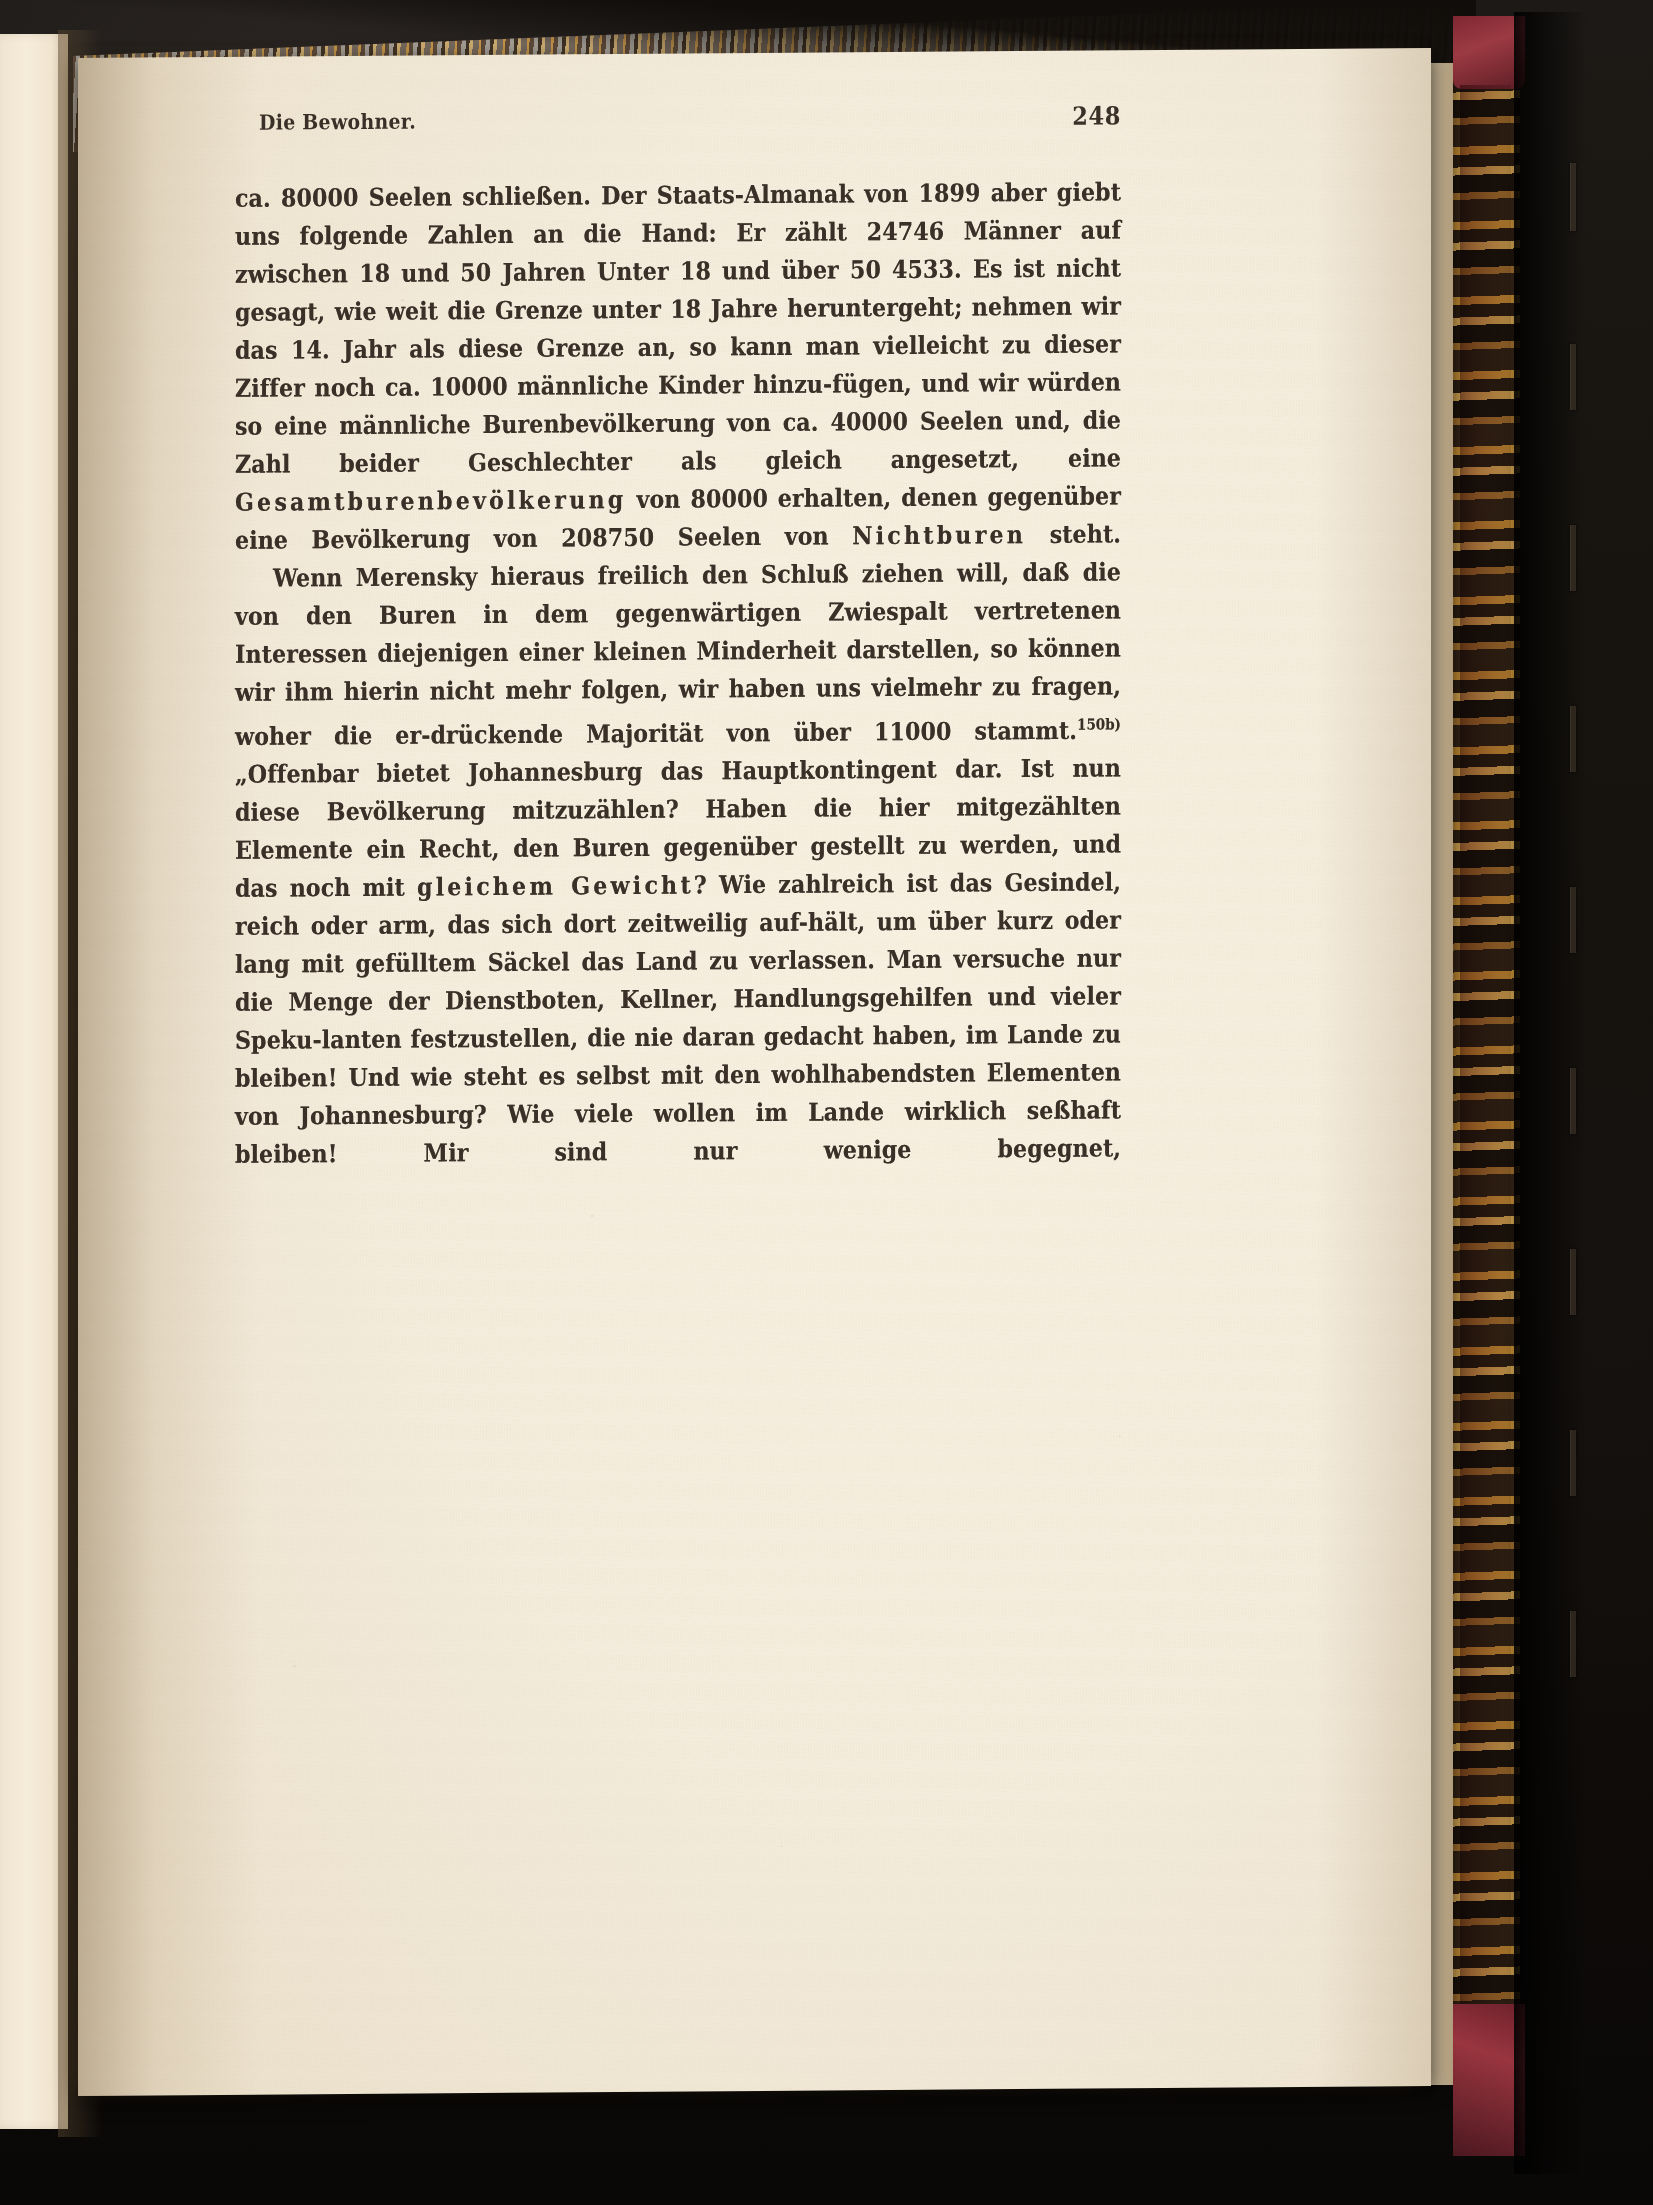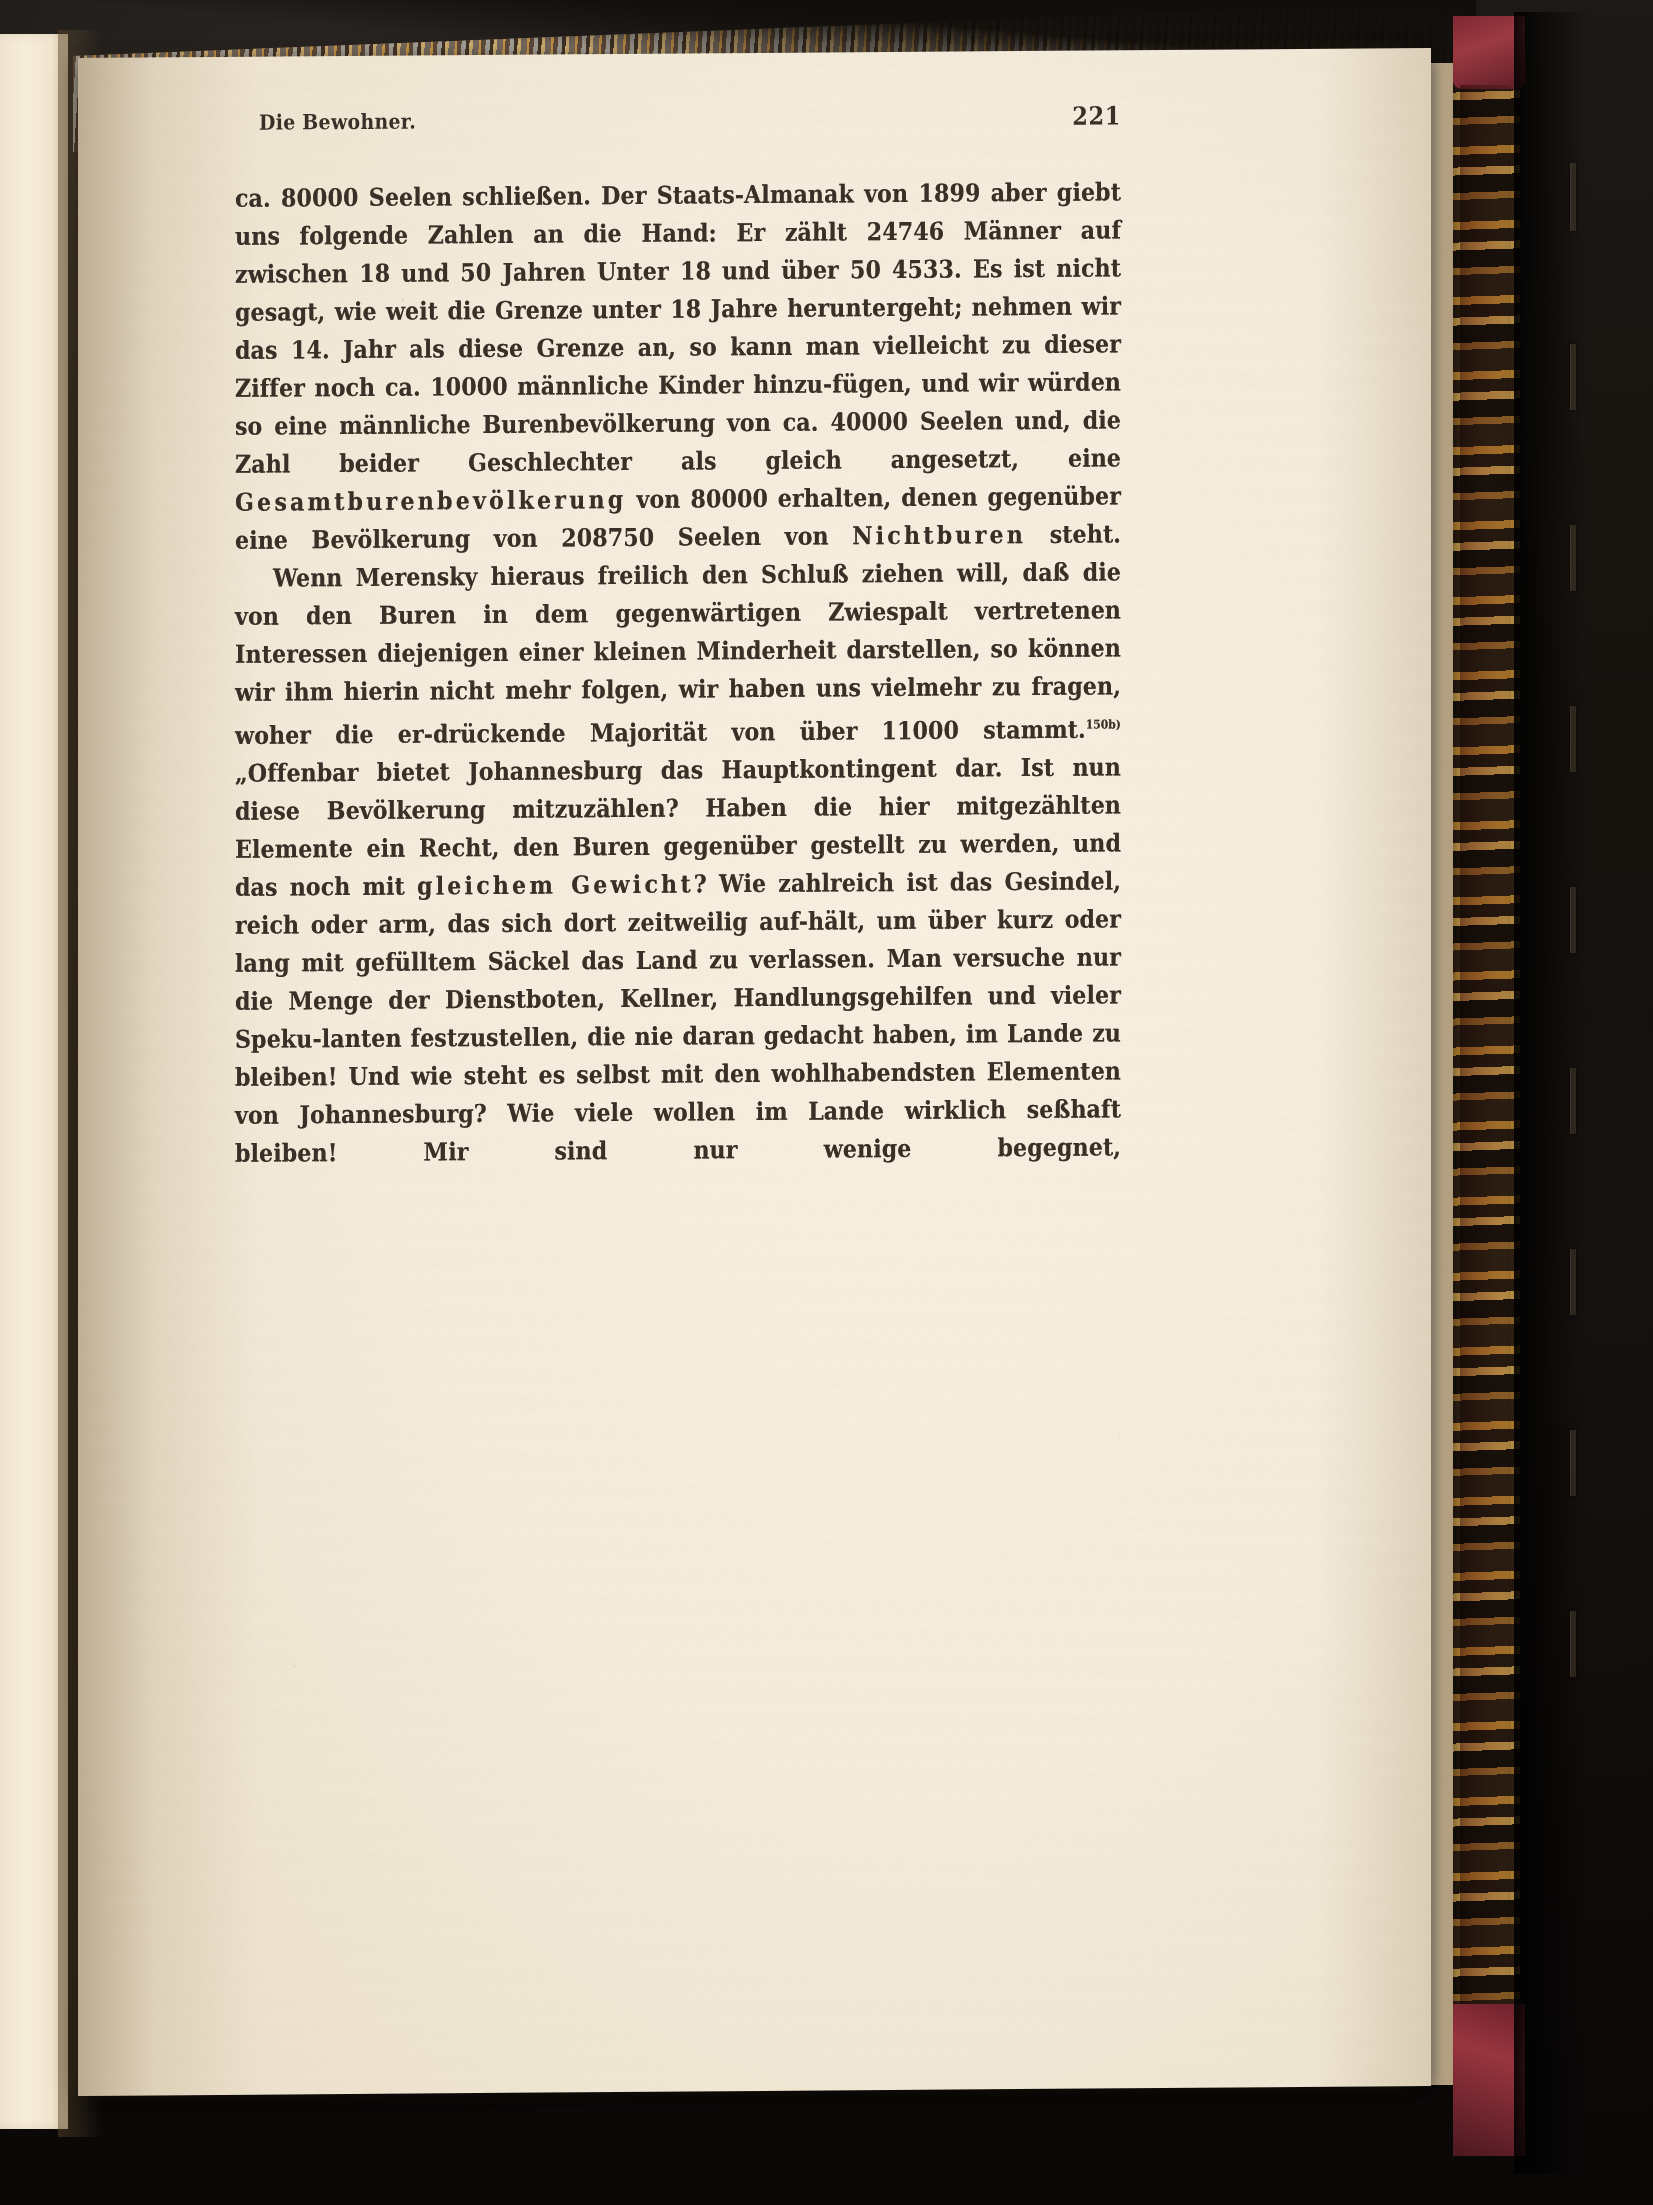--- a/index.html
+++ b/index.html
@@ -114,21 +114,21 @@
 
   .fk{font-family:"DejaVu Serif", serif;font-weight:600;}
 
   p.body{margin:0;font-size:24.6px;line-height:38px;
     text-align:justify;text-align-last:justify;
     letter-spacing:0.1px;word-spacing:0.6px;
     text-shadow:0 0 0.4px rgba(59,48,40,.55);}
   p.body.last{text-align-last:justify;}
   p.indent{text-indent:38px;}
   .sp{letter-spacing:3.2px;}
-  sup.fn{font-size:12px;vertical-align:super;letter-spacing:0;}
+  sup.fn{font-size:15px;vertical-align:super;letter-spacing:0;}
 
   
   .typeblock, .typeblock * {font-stretch:semi-condensed;}
 </style>
 </head>
 <body>
 
 <div class="backdrop"></div>
 
 <div class="facing-page"></div>
@@ -159,21 +159,21 @@
 <div class="leaf">
   <div class="leaf-grain"></div>
   <div class="leaf-speck"></div>
   <div class="leaf-curve"></div>
   <div class="leaf-foreedge-tone"></div>
 
   <div class="typeblock">
 
     <div class="runhead">
       <span class="fk runhead-title">Die Bewohner.</span>
-      <span class="fk runhead-folio">221</span>
+      <span class="fk runhead-folio">248</span>
     </div>
 
     <p class="body fk"><span>ca. 80000 Seelen schließen. Der Staats-Almanak von</span> <span>1899 aber giebt uns folgende Zahlen an die Hand: Er</span> <span>zählt 24746 Männer auf zwischen 18 und 50 Jahren</span> <span>Unter 18 und über 50 4533. Es ist nicht gesagt, wie</span> <span>weit die Grenze unter 18 Jahre heruntergeht; nehmen wir</span> <span>das 14. Jahr als diese Grenze an, so kann man vielleicht</span> <span>zu dieser Ziffer noch ca. 10000 männliche Kinder hinzu-</span><span>fügen, und wir würden so eine männliche Burenbevölkerung</span> <span>von ca. 40000 Seelen und, die Zahl beider Geschlechter</span> <span>als gleich angesetzt, eine </span><span class="sp">Gesamtburenbevölkerung</span><span> von</span> <span>80000 erhalten, denen gegenüber eine Bevölkerung von</span> <span>208750 Seelen von </span><span class="sp">Nichtburen</span><span> steht.</span></p>
 
     <p class="body fk indent last"><span>Wenn Merensky hieraus freilich den Schluß ziehen</span> <span>will, daß die von den Buren in dem gegenwärtigen</span> <span>Zwiespalt vertretenen Interessen diejenigen einer kleinen</span> <span>Minderheit darstellen, so können wir ihm hierin nicht mehr</span> <span>folgen, wir haben uns vielmehr zu fragen, woher die er-</span><span>drückende Majorität von über 11000 stammt.</span><sup class="fn">150b)</sup><span> „Offenbar</span> <span>bietet Johannesburg das Hauptkontingent dar.  Ist nun</span> <span>diese Bevölkerung mitzuzählen? Haben die hier mitgezählten</span> <span>Elemente ein Recht, den Buren gegenüber gestellt zu werden,</span> <span>und das noch mit </span><span class="sp">gleichem Gewicht</span><span>?  Wie zahlreich ist</span> <span>das Gesindel, reich oder arm, das sich dort zeitweilig auf-</span><span>hält, um über kurz oder lang mit gefülltem Säckel das</span> <span>Land zu verlassen.  Man versuche nur die Menge der</span> <span>Dienstboten, Kellner, Handlungsgehilfen und vieler Speku-</span><span>lanten festzustellen, die nie daran gedacht haben, im Lande</span> <span>zu bleiben!  Und wie steht es selbst mit den wohlhabendsten</span> <span>Elementen von Johannesburg?  Wie viele wollen im Lande</span> <span>wirklich seßhaft bleiben!  Mir sind nur wenige begegnet,</span></p>
 
   </div>
 </div>
 
 

